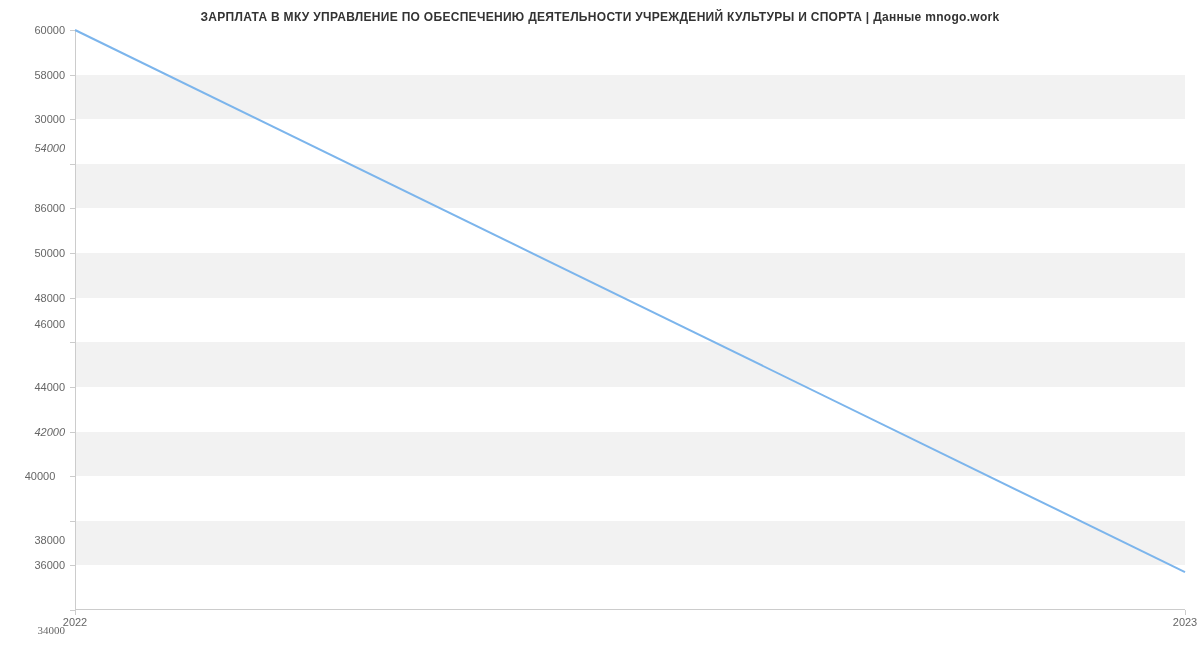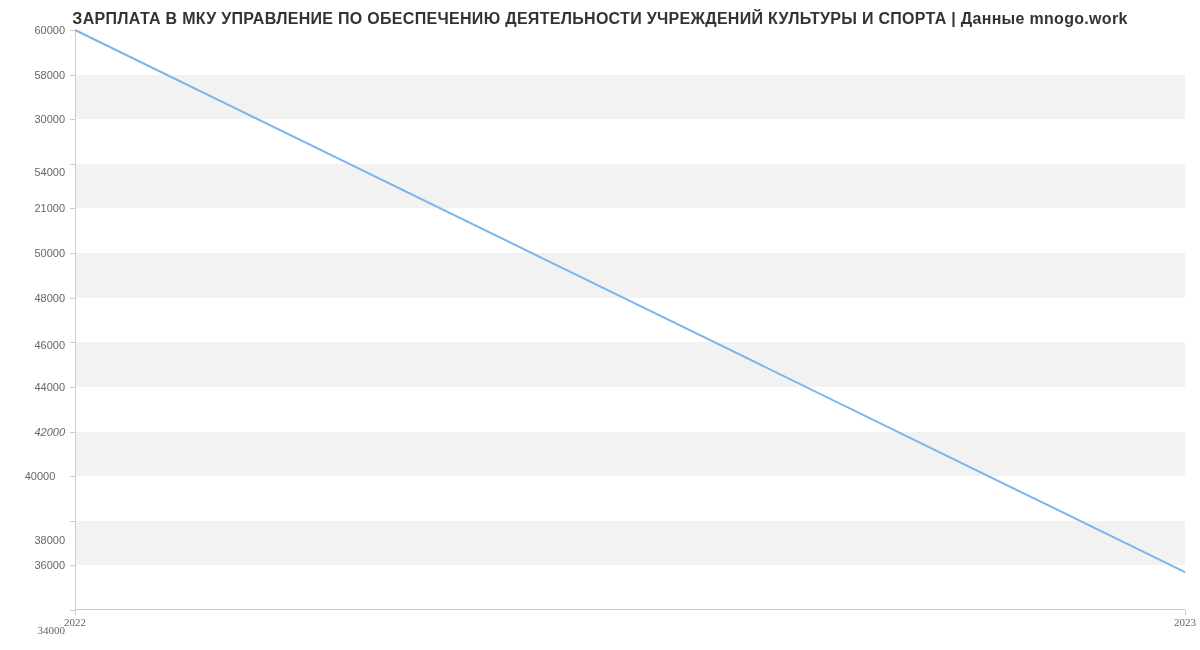--- a/index.html
+++ b/index.html
@@ -10,21 +10,21 @@
       height: 650px;
       position: relative;
     }
     .chart-container {
       position: relative;
       width: 100%;
       height: 100%;
     }
     .chart-title {
       text-align: center;
-      font-size: 16px;
+      font-size: 12px;
       font-weight: bold;
       color: #333;
       padding-top: 10px;
       letter-spacing: 0.3px;
     }
     .plot-area {
       position: absolute;
       left: 75px;
       top: 30px;
       width: 1110px;
@@ -44,21 +44,20 @@
       text-align: right;
       transform: translateY(-50%);
       width: 50px;
     }
     .x-axis-label {
       position: absolute;
       bottom: -18px;
       font-size: 11px;
       color: #666;
       transform: translateX(-50%);
-      font-family: Liberation Serif, serif;
     }
     .axis-line {
       position: absolute;
       background: #ccc;
     }
     .y-axis-line {
       left: 0;
       top: 0;
       width: 1px;
       height: 100%;
@@ -121,29 +120,29 @@
       <div class="y-axis-label" style="top: 535.385px;">36000</div>
       <div class="tick y-tick" style="top: 490.769px;"></div>
       <div class="y-axis-label" style="top: 490.769px; margin-top: 19px;">38000</div>
       <div class="tick y-tick" style="top: 446.154px;"></div>
       <div class="y-axis-label" style="top: 446.154px; text-align: center;">40000</div>
       <div class="tick y-tick" style="top: 401.538px;"></div>
       <div class="y-axis-label" style="top: 401.538px; font-style: italic;">42000</div>
       <div class="tick y-tick" style="top: 356.923px;"></div>
       <div class="y-axis-label" style="top: 356.923px;">44000</div>
       <div class="tick y-tick" style="top: 312.308px;"></div>
-      <div class="y-axis-label" style="top: 315px;">46000</div>
+      <div class="y-axis-label" style="top: 294px;">46000</div>
       <div class="tick y-tick" style="top: 267.692px;"></div>
       <div class="y-axis-label" style="top: 267.692px;">48000</div>
       <div class="tick y-tick" style="top: 223.077px;"></div>
       <div class="y-axis-label" style="top: 223.077px;">50000</div>
       <div class="tick y-tick" style="top: 178.462px;"></div>
-      <div class="y-axis-label" style="top: 178.462px;">21000</div>
+      <div class="y-axis-label" style="top: 178.462px;">86000</div>
       <div class="tick y-tick" style="top: 133.846px;"></div>
-      <div class="y-axis-label" style="top: 142px;">54000</div>
+      <div class="y-axis-label" style="top: 118px; font-style: italic;">54000</div>
       <div class="tick y-tick" style="top: 89.2308px;"></div>
       <div class="y-axis-label" style="top: 89.2308px;">30000</div>
       <div class="tick y-tick" style="top: 44.6154px;"></div>
       <div class="y-axis-label" style="top: 44.6154px;">58000</div>
       <div class="tick y-tick" style="top: 0px;"></div>
       <div class="y-axis-label" style="top: 0px;">60000</div>
       <div class="tick x-tick" style="left: 0px;"></div>
       <div class="x-axis-label" style="left: 0px;">2022</div>
       <div class="tick x-tick" style="left: 1110px;"></div>
       <div class="x-axis-label" style="left: 1110px;">2023</div>

